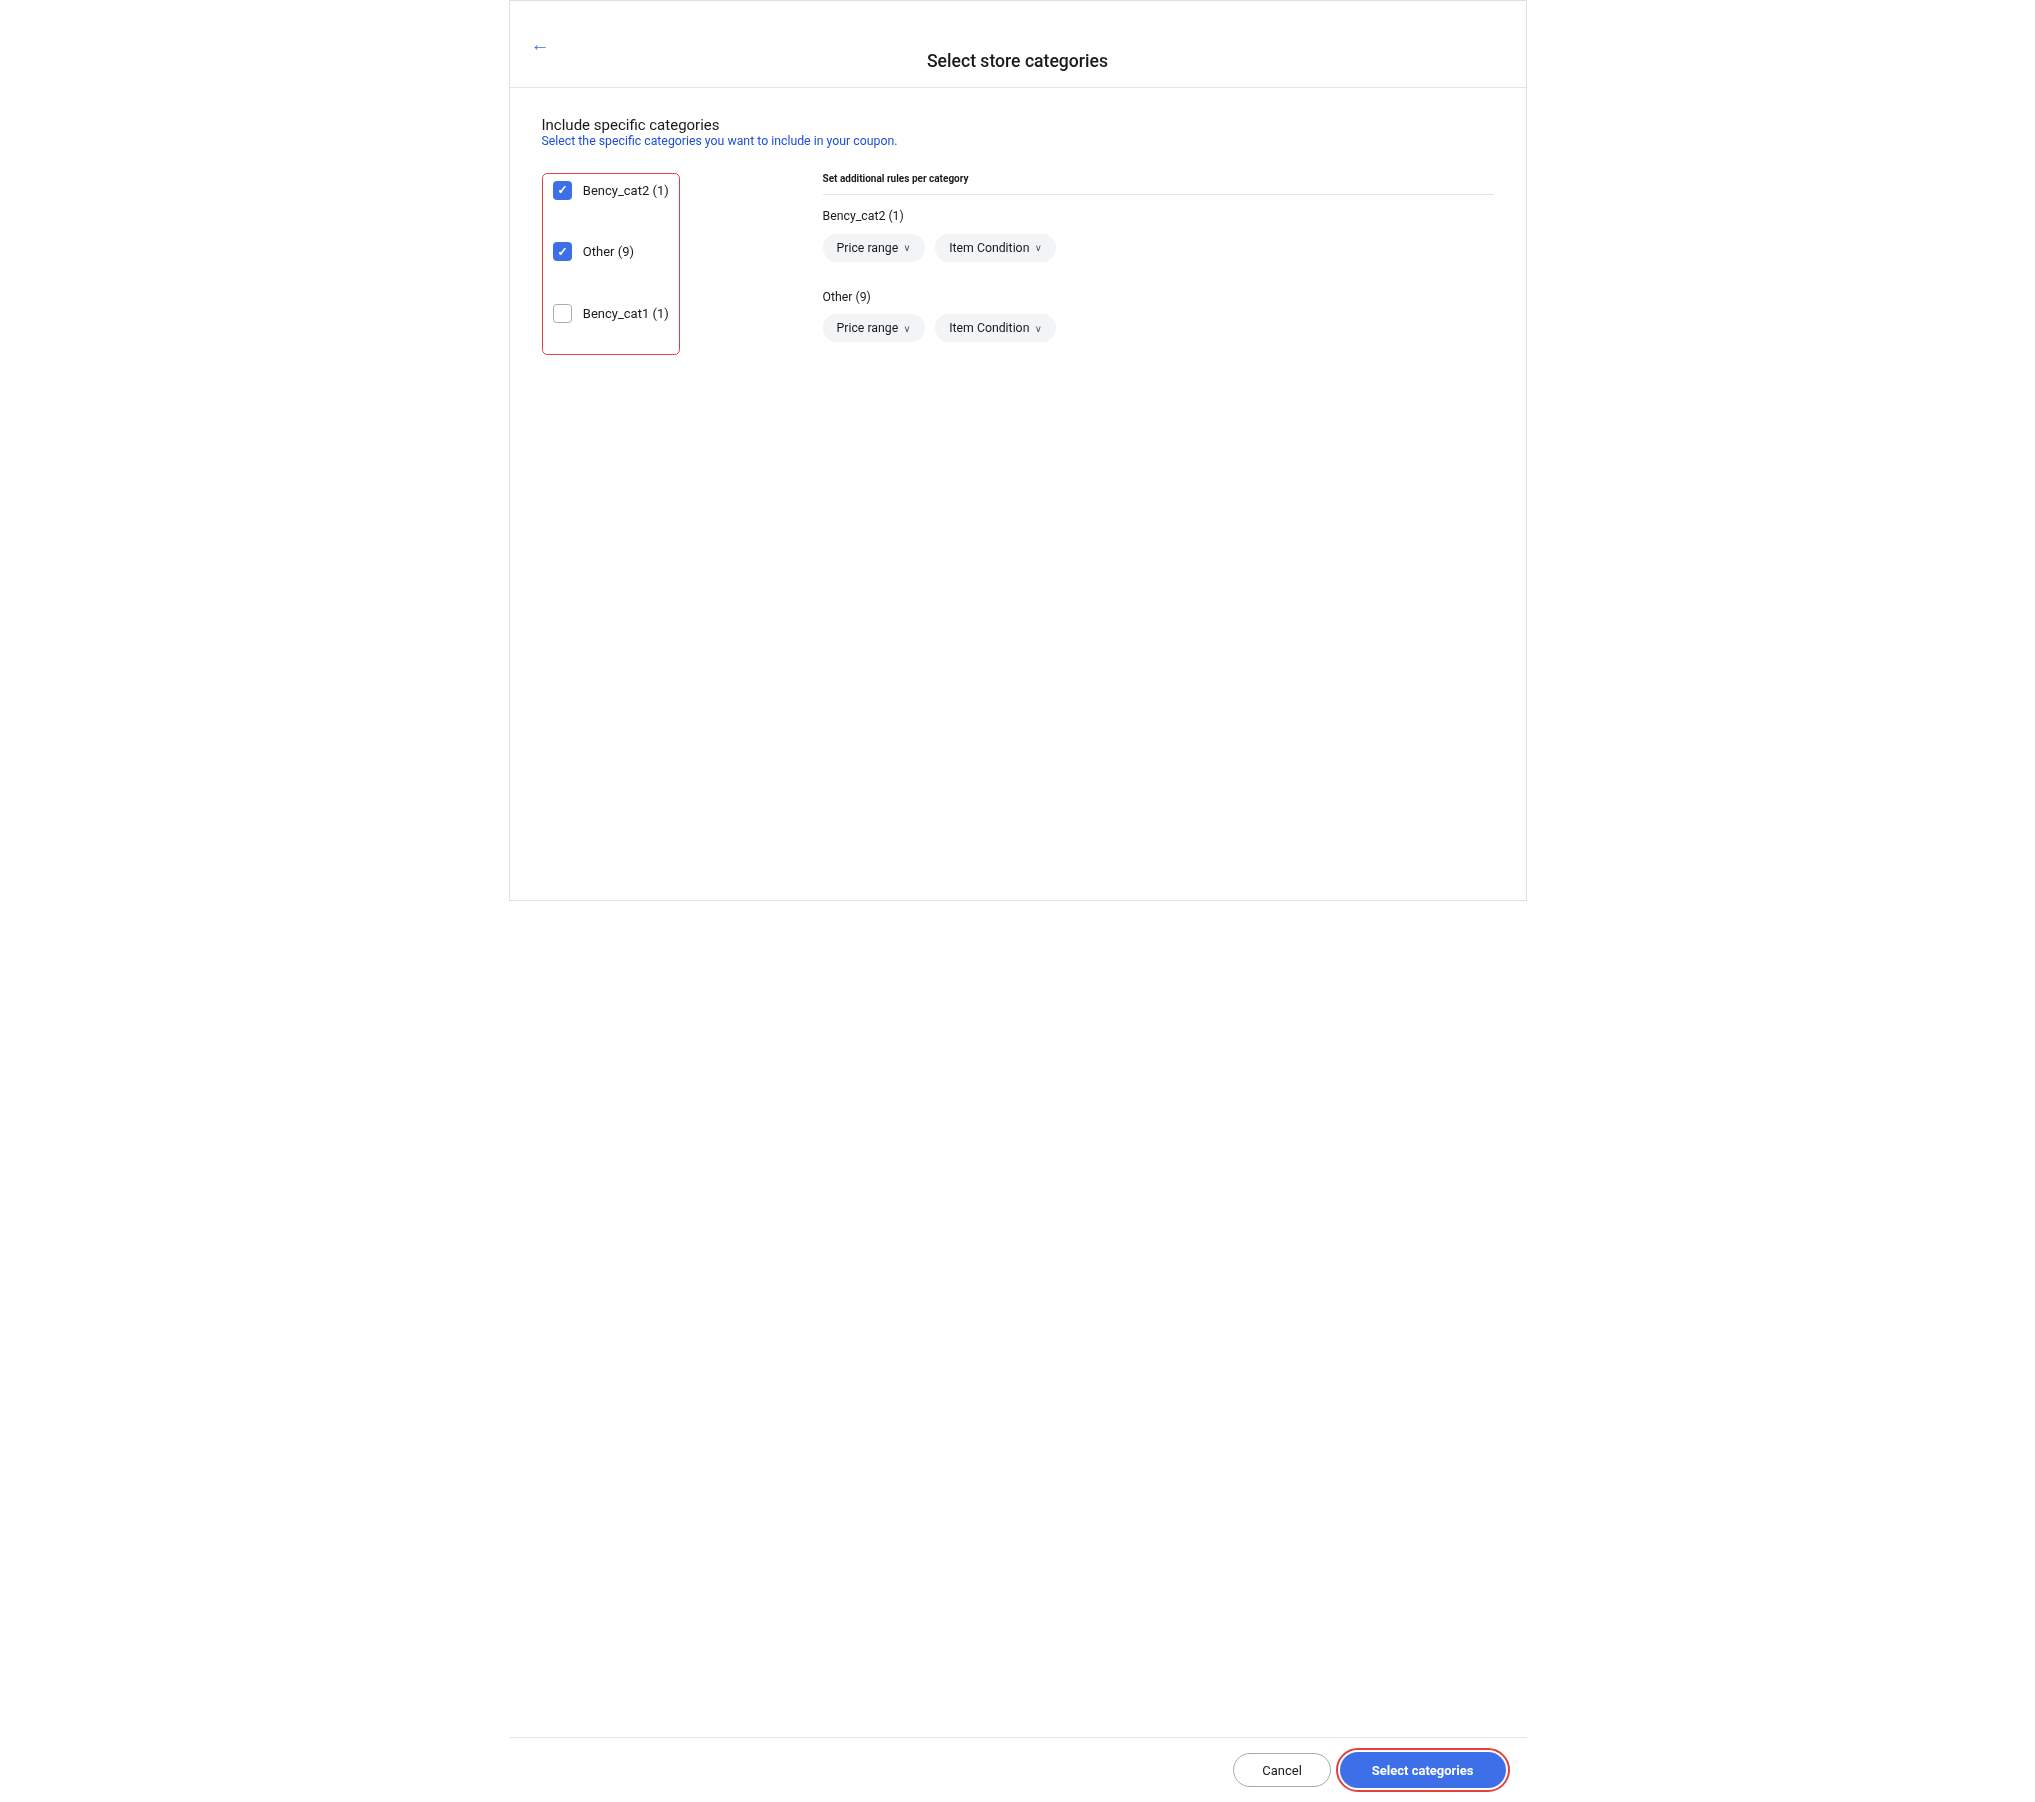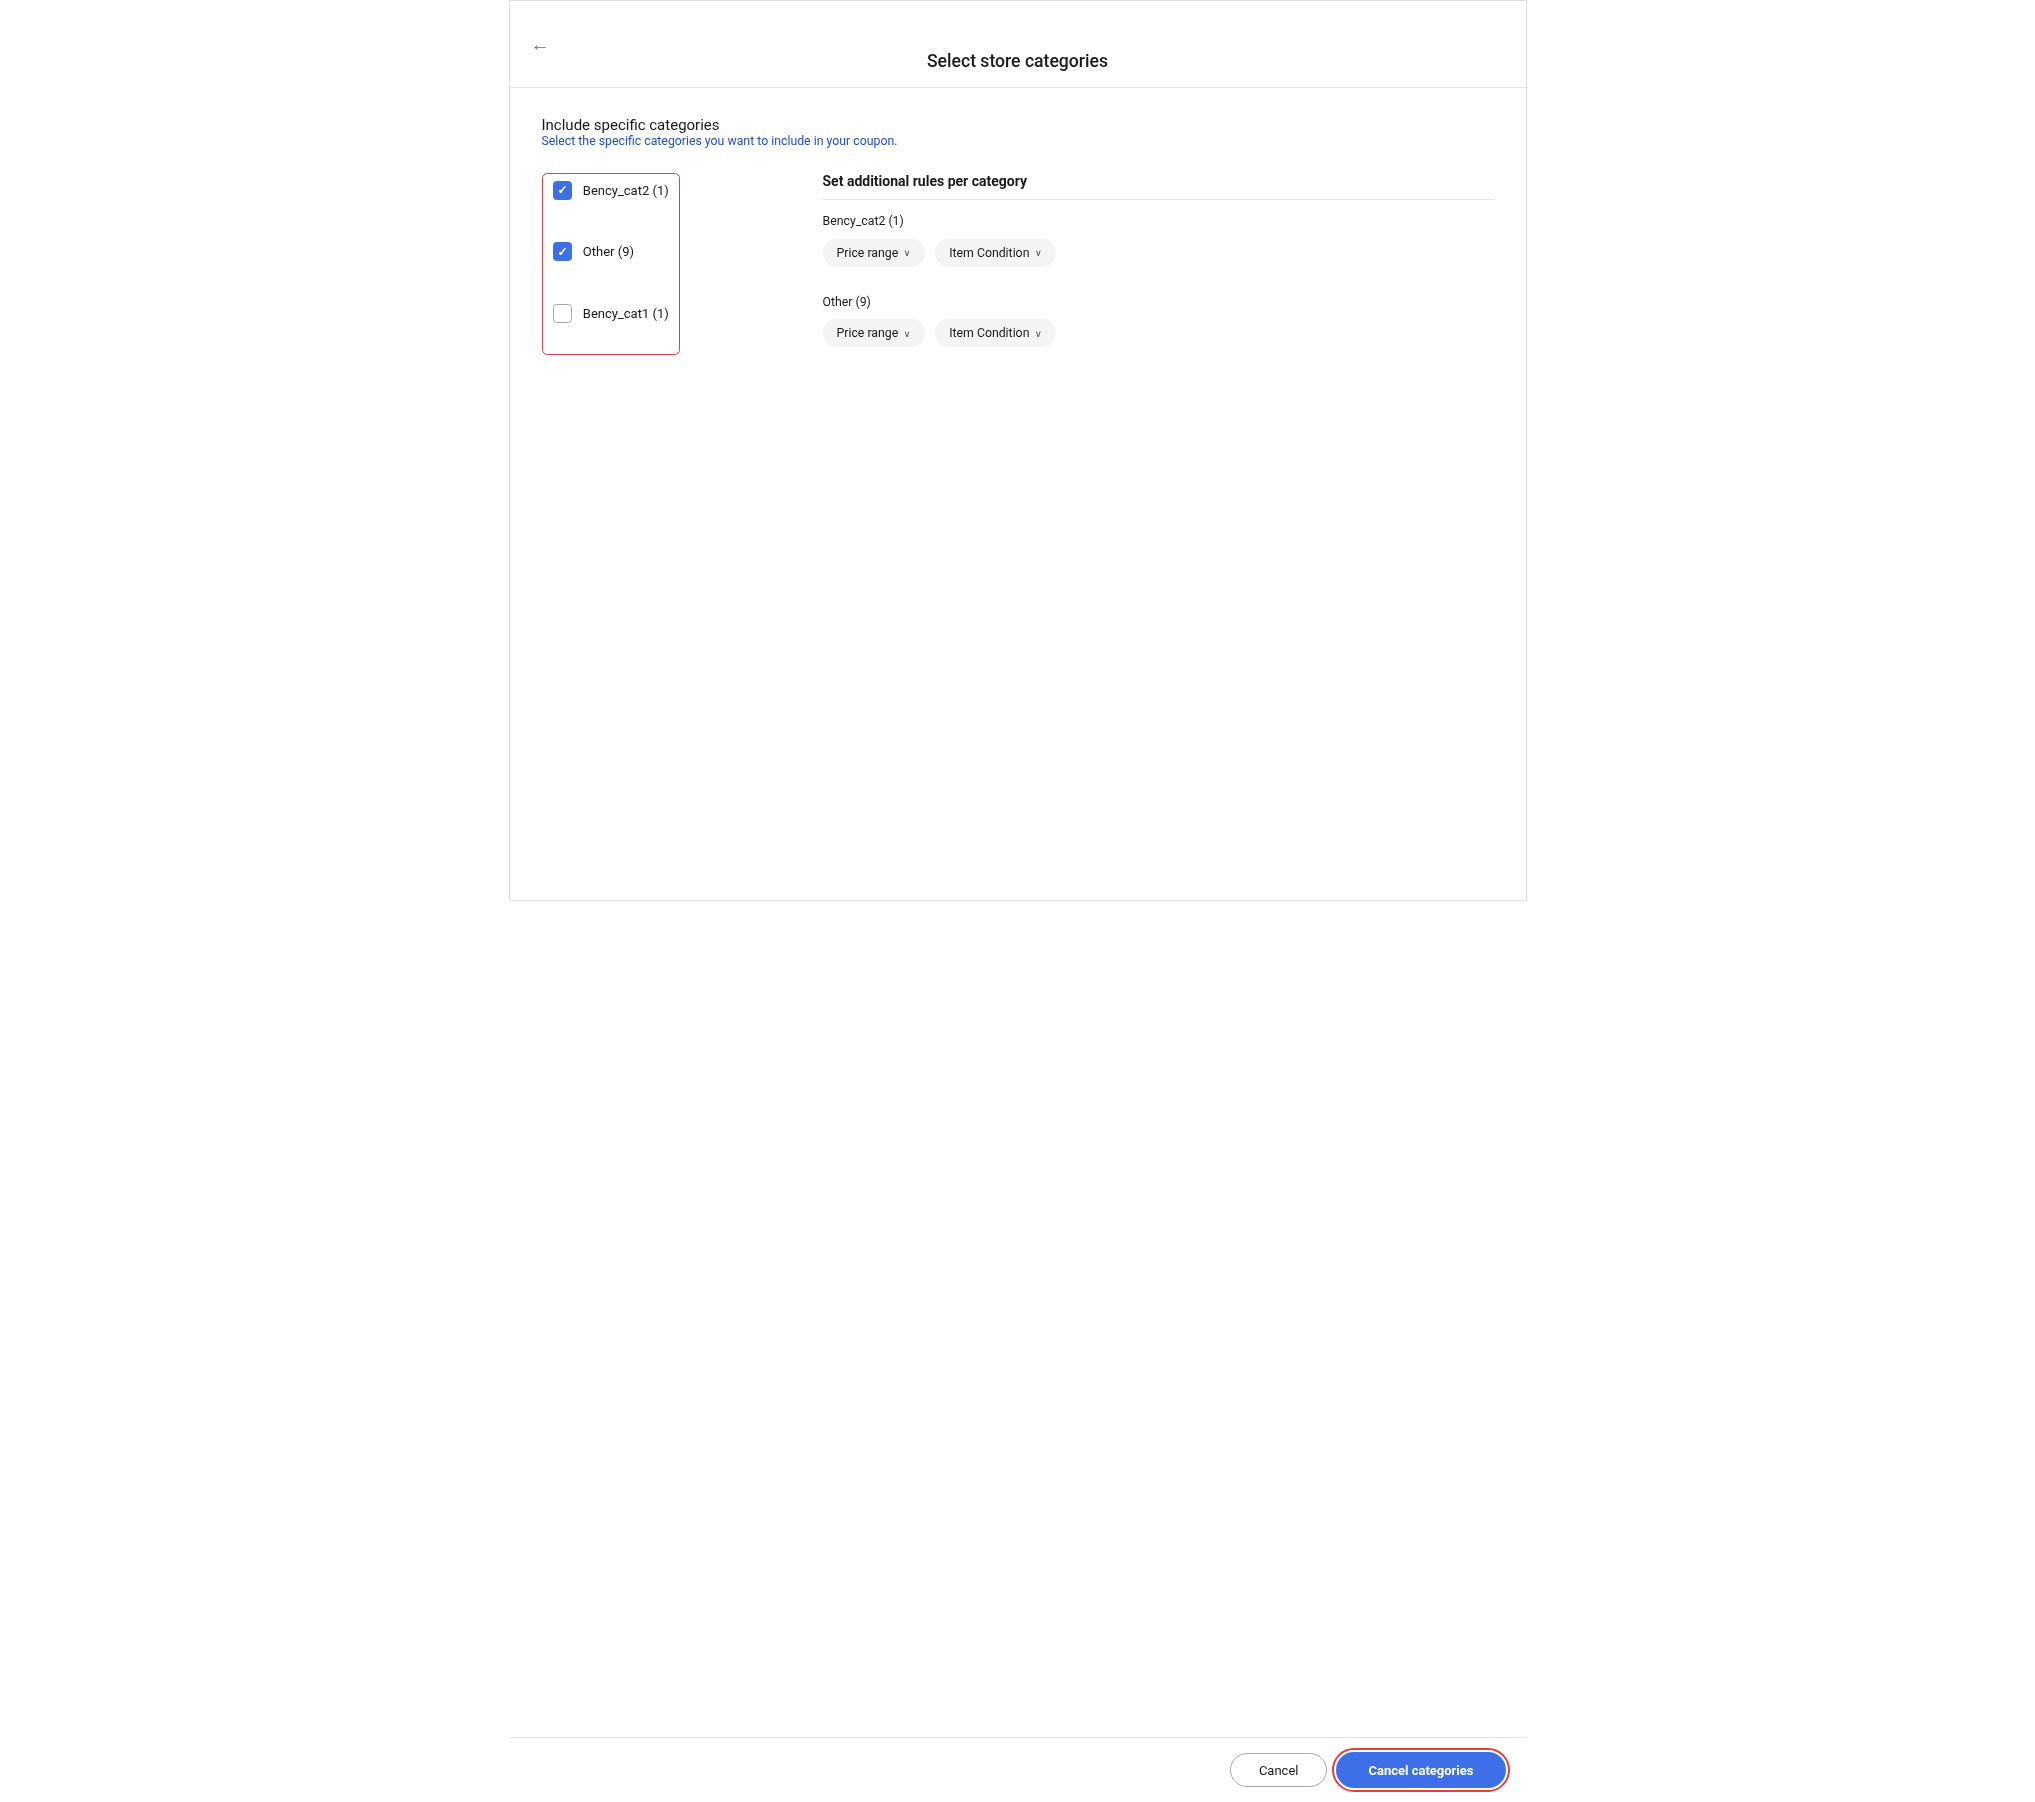--- a/index.html
+++ b/index.html
@@ -126,21 +126,21 @@
       flex-direction: column;
       gap: 17.6px;
     }
 
     
     .rules-panel {
       flex: 1;
     }
 
     .rules-title {
-      font-size: 14px;
+      font-size: 10px;
       font-weight: 700;
       color: #1a1a1a;
       margin-bottom: 14px;
       padding-bottom: 10.5px;
       border-bottom: 0.9px solid #e5e5e5;
     }
 
     .rule-category {
       margin-bottom: 28px;
     }
@@ -287,15 +287,15 @@
           </button>
         </div>
       </div>
 
     </div>
   </div>
 </div>
 
 <div class="footer">
   <button class="cancel-btn">Cancel</button>
-  <button class="include-btn">Cancel categories</button>
+  <button class="include-btn">Select categories</button>
 </div>
 
 
 </body></html>

